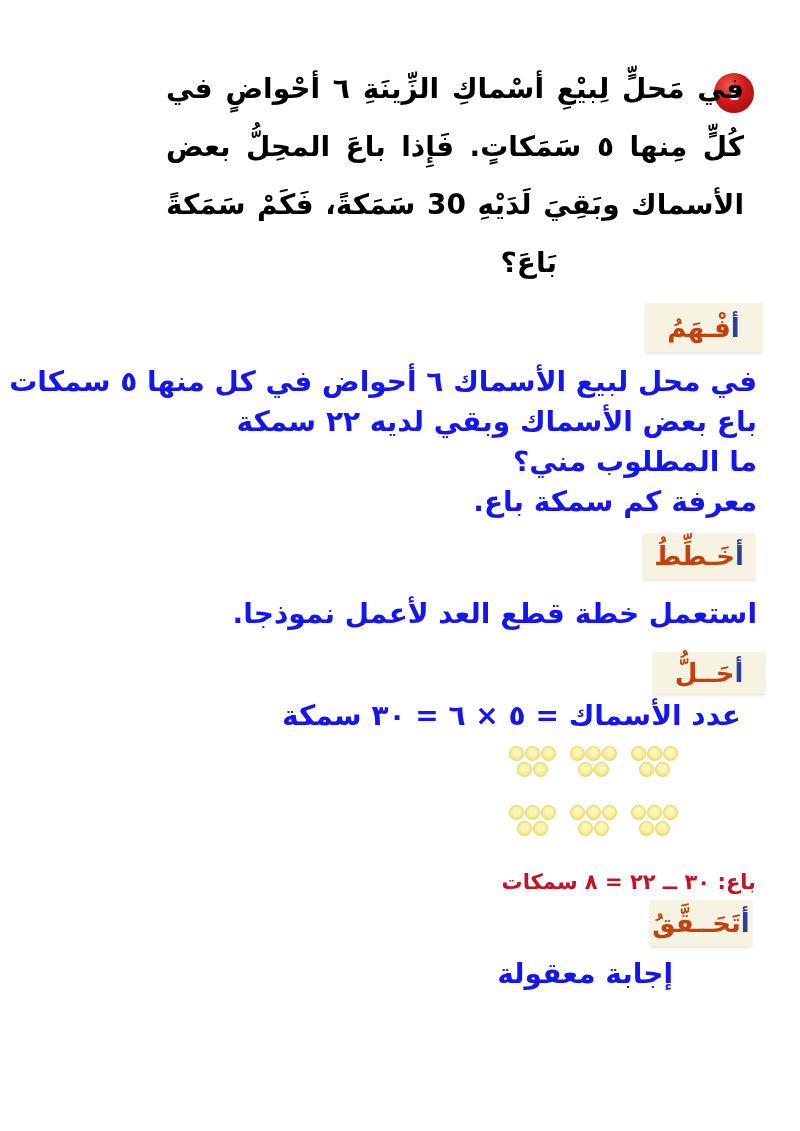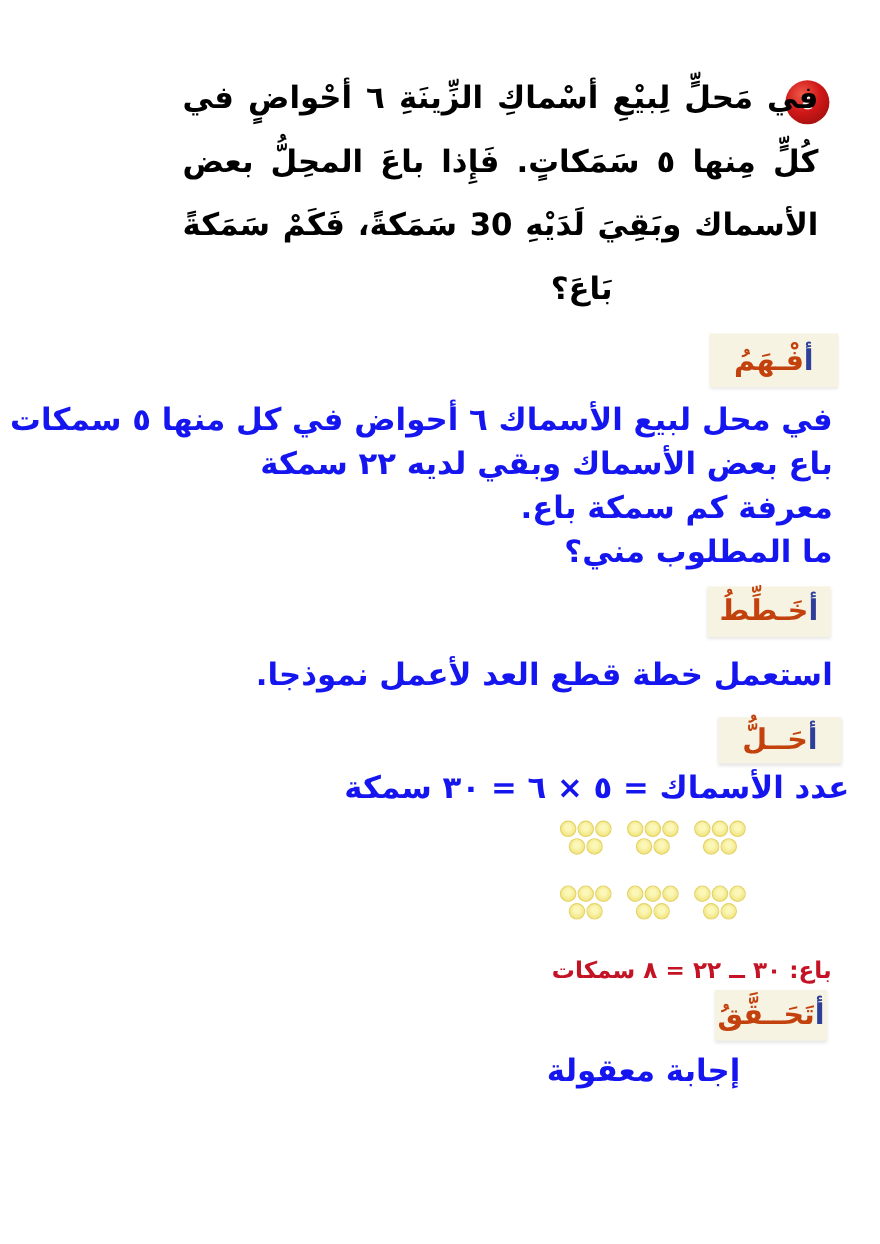--- a/index.html
+++ b/index.html
@@ -26,21 +26,21 @@
     position:absolute;background:#f7f3e3;display:flex;align-items:center;justify-content:center;
     font-weight:bold;font-size:26px;box-shadow:0 2px 3px rgba(0,0,0,0.10);
     white-space:nowrap;
   }
   .label-alif{color:#2e3f99;}
   .label-rest{color:#c2410c;}
   
   .blue{color:#1515ef;font-weight:bold;font-size:28px;}
   .understand-lines{position:absolute;right:43px;top:362px;text-align:right;line-height:40px;}
   .plan-line{position:absolute;right:43px;top:597px;}
-  .solve-equation{position:absolute;right:28px;top:699px;}
+  .solve-equation{position:absolute;right:59px;top:699px;}
   .check-line{position:absolute;right:127px;top:957px;}
   
   .red-answer{
     position:absolute;right:44px;top:870px;color:#c51326;font-weight:bold;font-size:21px;
   }
   
   .counter-row{position:absolute;right:122px;display:flex;gap:13px;}
   .counter-row.row-0{top:746px;}
   .counter-row.row-1{top:805px;}
   .counter-group{
@@ -69,22 +69,22 @@
     <div class="problem-line indent">بَاعَ؟</div>
   </div>
 
   <div class="section-badge" style="right:38px;top:303px;width:117px;height:49px;">
     <span class="label-alif">أ</span>
       <span class="label-rest">فْـهَمُ</span>
   </div>
   <div class="understand-lines blue">
     <div>في محل لبيع الأسماك ٦ أحواض في كل منها ٥ سمكات</div>
     <div>باع بعض الأسماك وبقي لديه ٢٢ سمكة</div>
+    <div>ما المطلوب مني؟</div>
     <div>معرفة كم سمكة باع.</div>
-    <div>ما المطلوب مني؟</div>
   </div>
 
   <div class="section-badge" style="right:45px;top:533px;width:112px;height:46px;">
     <span class="label-alif">أ</span>
       <span class="label-rest">خَـطِّطُ</span>
   </div>
   <div class="plan-line blue">استعمل خطة قطع العد لأعمل نموذجا.</div>
 
   <div class="section-badge" style="right:35px;top:652px;width:112px;height:42px;">
     <span class="label-alif">أ</span>

